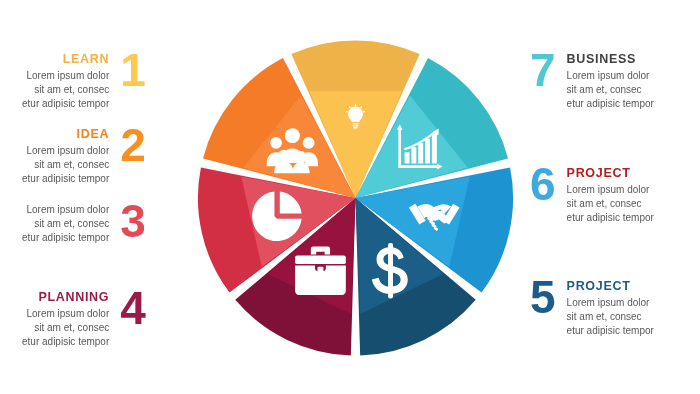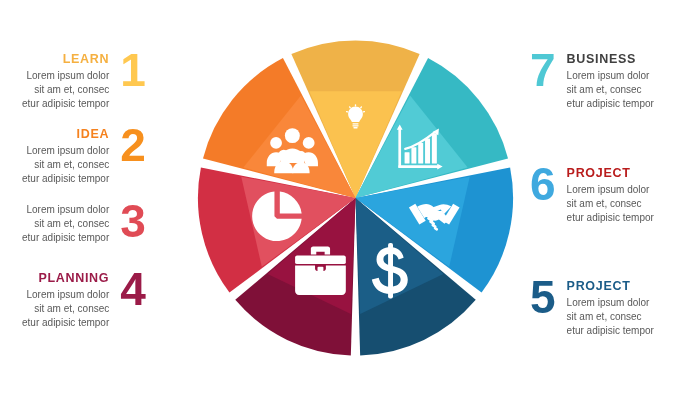--- a/index.html
+++ b/index.html
@@ -67,21 +67,21 @@
 
   <div class="entry left" style="left:22px;top:203px;">
     <div class="txt">
       <div class="body">Lorem ipsum dolor
 sit am et, consec
 etur adipisic tempor</div>
     </div>
     <div class="num" style="color: rgb(224, 75, 85);">3</div>
   </div>
 
-  <div class="entry left" style="left:22px;top:271px;">
+  <div class="entry left" style="left:22px;top:290px;">
     <div class="txt">
       <div class="title" style="color: rgb(155, 27, 72);">PLANNING</div>
       <div class="body">Lorem ipsum dolor
 sit am et, consec
 etur adipisic tempor</div>
     </div>
     <div class="num" style="color: rgb(155, 27, 72);">4</div>
   </div>
 
   <div class="entry right" style="left:530px;top:52px;">

